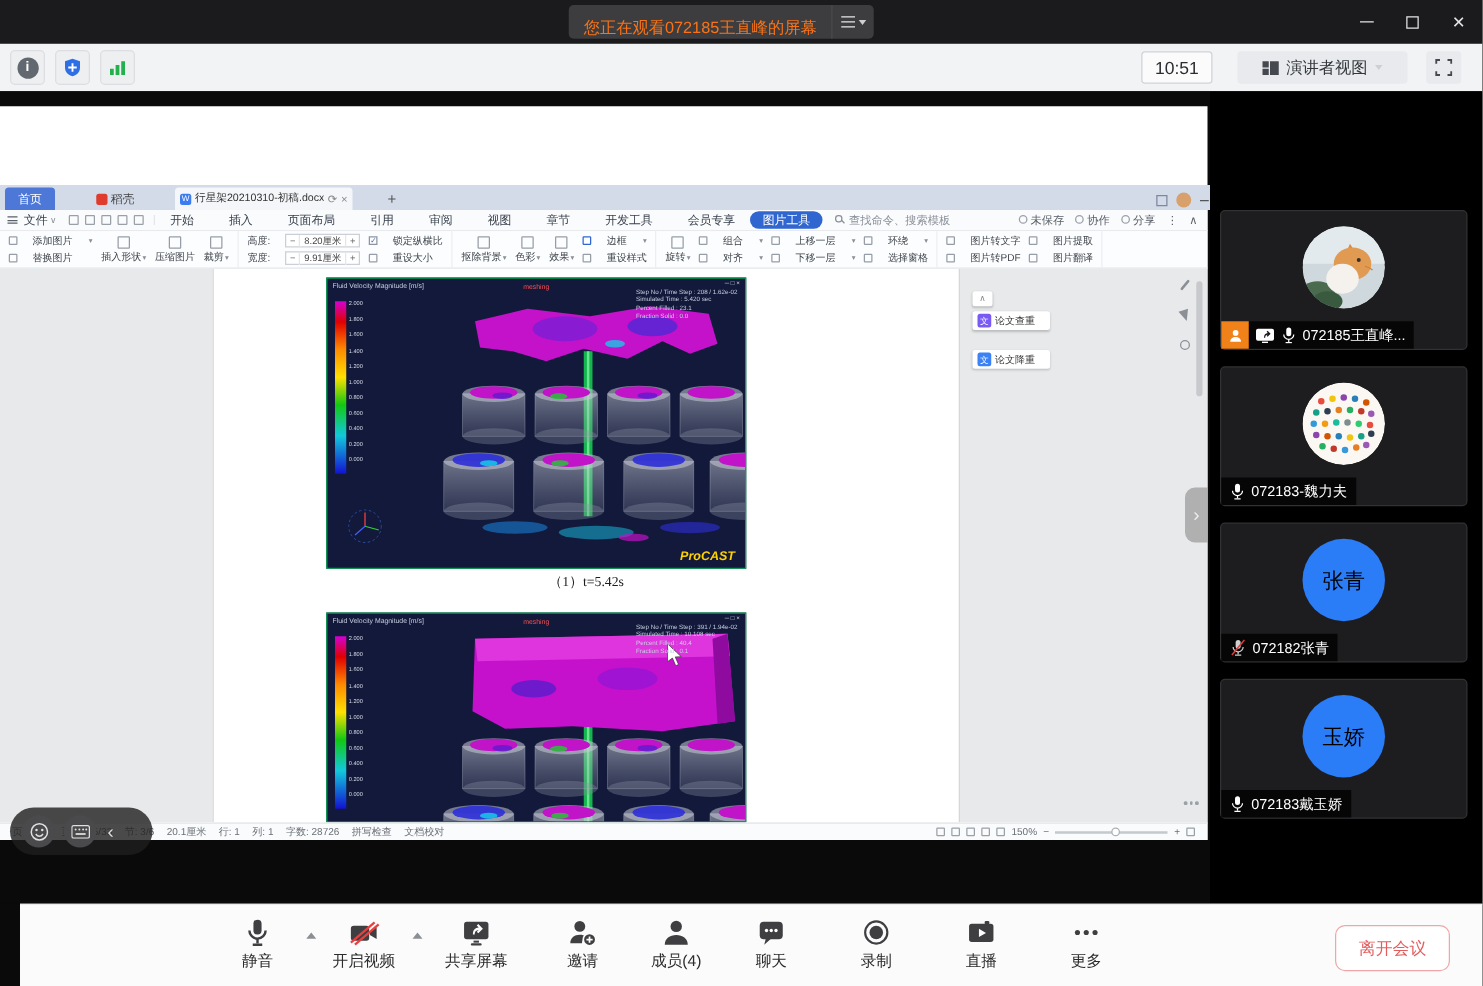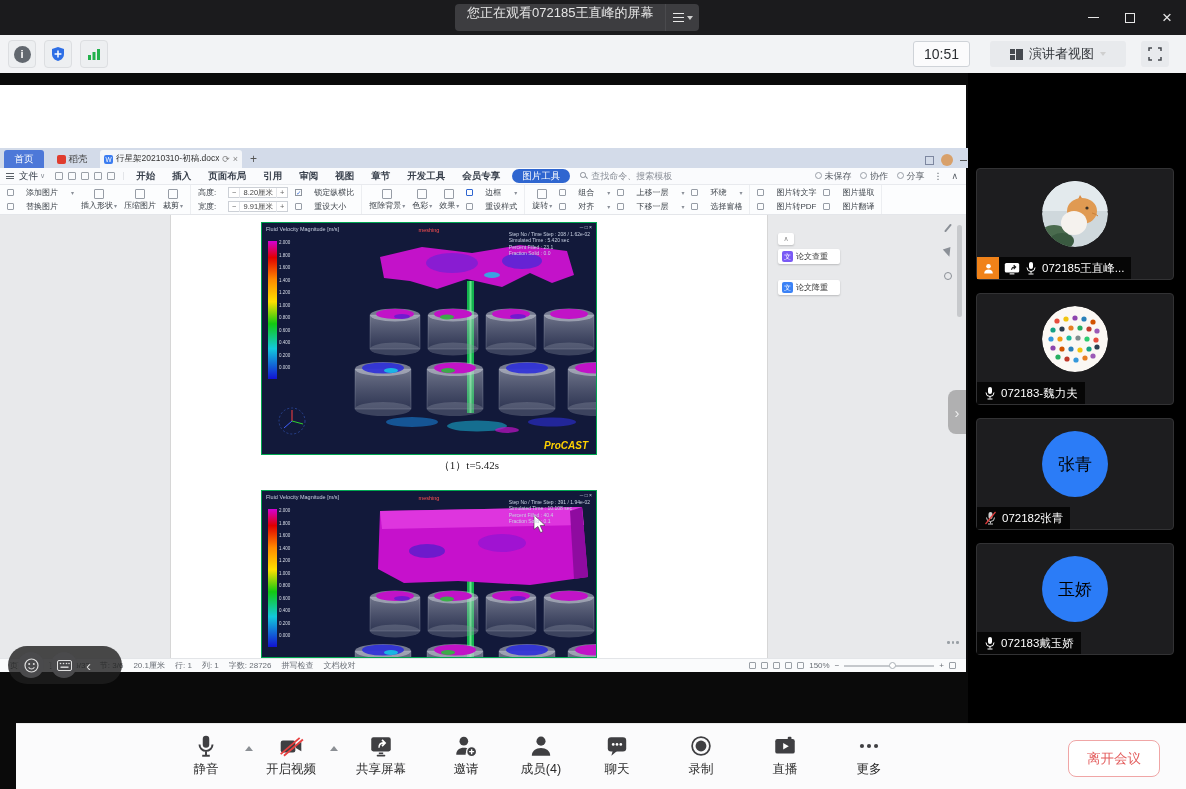--- a/index.html
+++ b/index.html
@@ -2,21 +2,21 @@
 <html><head>
 <meta charset="utf-8">
 <style>
   * { margin:0; padding:0; box-sizing:border-box; }
   body { background:#222; font-family:"Liberation Sans","DejaVu Sans",sans-serif; }
   .app { position:relative; width:1186px; height:789px; background:#0a0a0a; overflow:hidden; }
   .abs { position:absolute; }
 
   
   .titlebar { left:0; top:0; width:1186px; height:35px; background:#1b1b1d; }
-  .watch-pill { left:455px; top:4px; height:27px; background:#3d3d40; border-radius:4px; display:flex; align-items:flex-start; color:#e5e5e5; font-size:13px; }
+  .watch-pill { left:455px; top:4px; height:27px; background:#3d3d40; border-radius:4px; display:flex; align-items:flex-end; color:#f97316; font-size:13px; }
   .watch-pill .txt { padding:0 12px; white-space:nowrap; }
   .pill-menu { width:34px; height:27px; border-left:1px solid #4a4a4d; display:flex; align-items:center; justify-content:center; gap:3px; cursor:pointer; }
   .hamburger { display:flex; flex-direction:column; gap:2.5px; }
   .hamburger i { display:block; width:11px; height:1.5px; background:#e8e8e8; }
   .tiny-caret { width:0; height:0; border-left:3.5px solid transparent; border-right:3.5px solid transparent; border-top:4px solid #cfcfcf; }
   .winctl { top:0; height:35px; width:30px; display:flex; align-items:center; justify-content:center; color:#e6e6e6; }
   .wc-min i { display:block; width:11px; height:1.5px; background:#e6e6e6; }
   .wc-max i { display:block; width:10px; height:10px; border:1.4px solid #e6e6e6; }
   .wc-close { font-size:17px; line-height:1; }
 
@@ -31,21 +31,21 @@
   .layout-ic .a { left:0; top:0; width:5px; height:5px; }
   .layout-ic .b { left:6px; top:0; width:7px; height:11px; }
   .layout-ic .c { left:0; top:6px; width:5px; height:5px; }
   .fsbox { left:1141px; top:6px; width:28px; height:26px; background:#e8eaed; border-radius:3px; display:flex; align-items:center; justify-content:center; cursor:pointer; }
 
   
   .stage { left:0; top:73px; width:968px; height:650px; background:#0a0a0a; }
   .shared { left:0; top:12px; width:966px; height:587px; background:#ffffff; }
 
   
-  .wps-tabs { left:0; top:63px; width:997px; height:20px; background:#d3dbe9; display:flex; align-items:flex-end; }
+  .wps-tabs { left:0; top:63px; width:997px; height:20px; background:#d3dbe9; display:flex; align-items:flex-end;gap:20px; }
   .tab-home { margin-left:4px; width:40px; height:18px; background:#4d78d8; border-radius:3px 3px 0 0; color:#fff; font-size:9.5px; display:flex; align-items:center; justify-content:center; cursor:pointer; }
   .tab-docer { width:56px; height:18px; display:flex; align-items:center; justify-content:center; gap:3px; font-size:9.5px; color:#444; cursor:pointer; }
   .docer-ic { width:9px; height:9px; background:#e03c2e; border-radius:2px; }
   .tab-doc { width:142px; height:18px; background:#f4f6f9; border-radius:3px 3px 0 0; display:flex; align-items:center; gap:3px; padding:0 4px; font-size:8.5px; color:#333; cursor:pointer; }
   .doc-ic { flex:none; width:9px; height:9px; background:#3b7cf0; border-radius:2px; color:#fff; font-size:6.5px; display:flex; align-items:center; justify-content:center; }
   .tab-doc .lbl { white-space:nowrap; overflow:hidden; max-width:104px; }
   .tab-doc .x { color:#888; font-size:9px; }
   .newtab { margin-left:8px; color:#555; font-size:12px; line-height:18px; cursor:pointer; }
   .tabs-right { margin-left:auto; display:flex; align-items:center; gap:7px; padding:0 5px 2px 0; }
   .grid-ic { width:9px; height:9px; border:1px solid #7d87a0; }
@@ -54,21 +54,21 @@
   .wmini .m1 { display:block; width:7px; height:1px; background:#555; }
   .wmini .m2 { display:block; width:6px; height:6px; border:1px solid #555; }
 
   .wps-menubar { left:0; top:83px; width:966px; height:17px; background:#fafbfd; border-bottom:1px solid #e8eaee; display:flex; align-items:center; font-size:9.5px; color:#39414d; }
   .mb-burger { margin-left:6px; display:flex; flex-direction:column; gap:1.5px; }
   .mb-burger i { width:8px; height:1px; background:#5a6068; display:block; }
   .mb-file { margin-left:5px; cursor:pointer; }
   .mb-v { color:#8a8f98; font-size:7px; margin-left:2px; }
   .qat { display:flex; gap:5px; margin-left:10px; padding-right:8px; border-right:1px solid #e3e5e9; }
   .qat i { display:block; width:8px; height:8px; border:1px solid #9aa0a8; border-radius:1px; }
-  .menus { display:flex; gap:17px; margin-left:12px;font-weight:bold; }
+  .menus { display:flex; gap:28px; margin-left:12px; }
   .menus span { cursor:pointer; white-space:nowrap; }
   .ctx-pill { margin-left:12px; height:14px; padding:0 10px; background:#2f66d0; border-radius:8px; color:#fff; font-size:9.5px; display:flex; align-items:center; cursor:pointer; }
   .cmd-search { margin-left:10px; display:flex; align-items:center; gap:3px; color:#8a8f98; font-size:9px; cursor:text; }
   .mag { position:relative; width:8px; height:8px; }
   .mag i { position:absolute; left:0; top:0; width:5.5px; height:5.5px; border:1px solid #8a8f98; border-radius:50%; }
   .mag u { position:absolute; left:5.2px; top:5.2px; width:3px; height:1px; background:#8a8f98; transform:rotate(45deg); }
   .mb-right { margin-left:auto; display:flex; align-items:center; gap:9px; padding-right:8px; font-size:9px; color:#5a6068; }
   .dot-ic { width:7px; height:7px; border:1px solid #9aa0a8; border-radius:50%; display:inline-block; }
 
   .wps-ribbon { left:0; top:100px; width:966px; height:30px; background:#fcfdfe; border-bottom:1px solid #e4e6ea; display:flex; align-items:stretch; }

